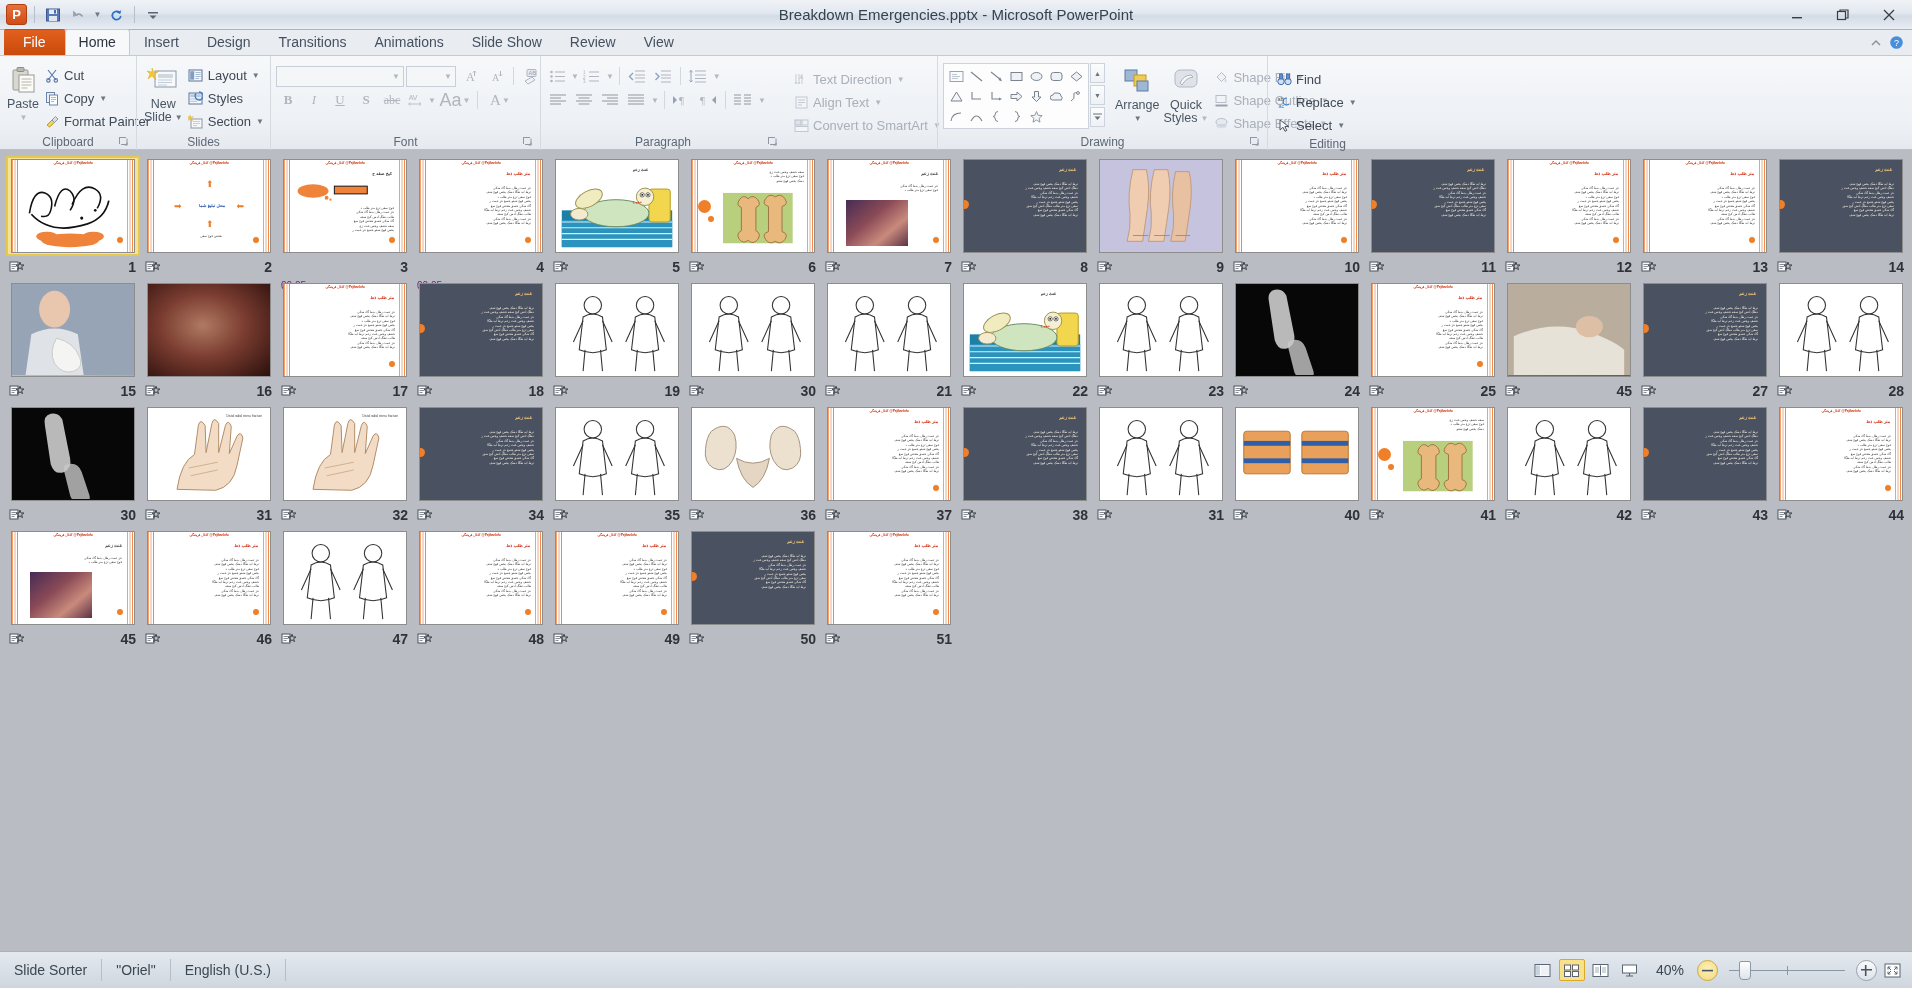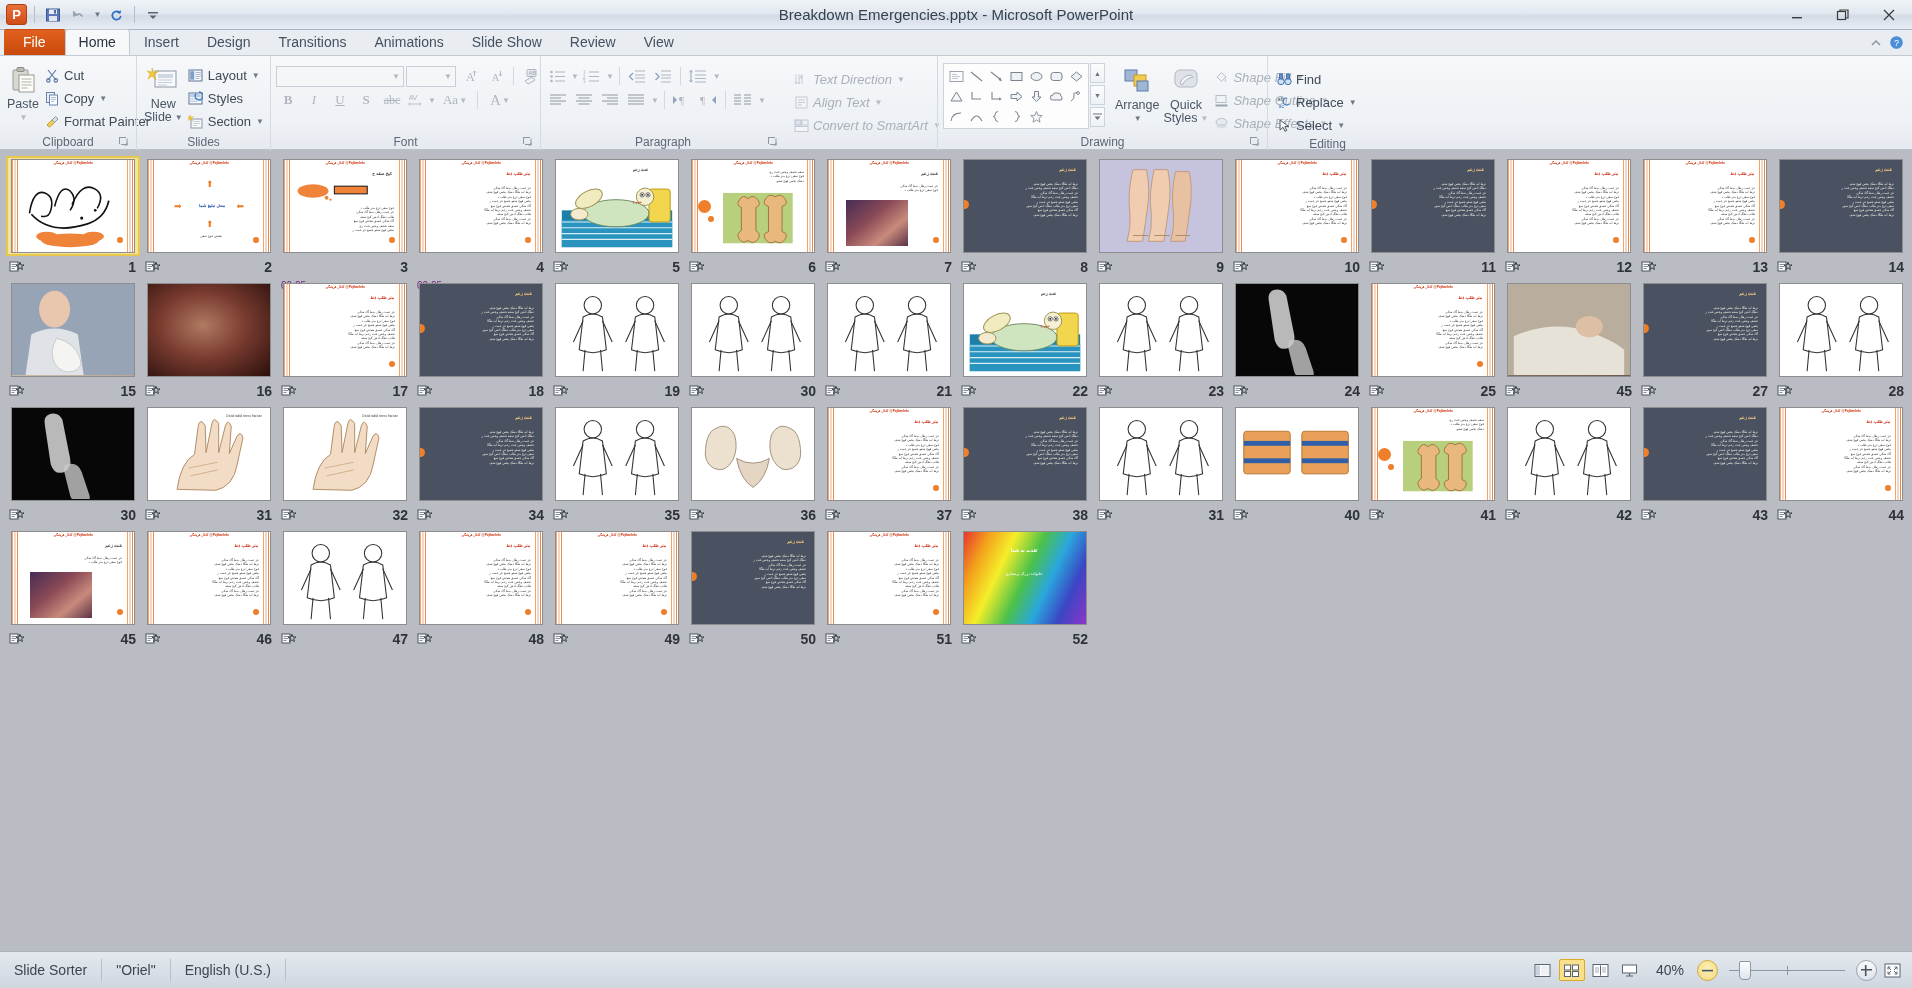--- a/index.html
+++ b/index.html
@@ -72,21 +72,21 @@
   .bigbtn{
     display:flex;flex-direction:column;align-items:center;justify-content:flex-start;
     width:56px;padding:2px 2px;font-size:12.5px;color:#4a5563;line-height:13px;text-align:center;
   }
   .bigbtn .ic{margin-bottom:2px;}
   .smallcol{display:flex;flex-direction:column;justify-content:flex-start;gap:1px;}
   .smallbtn{
     display:flex;align-items:center;gap:4px;height:22px;padding:0 5px 0 3px;
     font-size:13px;color:#3f4a57;white-space:nowrap;border-radius:2px;
   }
-  .smallbtn.dis{color:#a9b0b9;font-style:italic;}
+  .smallbtn.dis{color:#a9b0b9;}
   .caret{font-size:8px;color:#6d7885;margin-left:1px;}
   .caret.dis{color:#b3b9c1;}
   .ic{width:16px;height:16px;display:inline-flex;align-items:center;justify-content:center;flex:0 0 auto;}
   .ic.big{width:32px;height:32px;}
 
   
   .rowline{display:flex;align-items:center;gap:2px;height:24px;}
   .combo{
     height:21px;border:1px solid #c8cfd8;background:#f4f6f8;display:flex;align-items:center;
     justify-content:flex-end;padding-right:3px;
@@ -413,21 +413,21 @@
         <div class="tbtn strong" style="font-family:'Liberation Serif',serif">S</div>
         <div class="tbtn" style="text-decoration:line-through;font-size:12px;font-family:'Liberation Serif',serif">abc</div>
         <div class="tbtn" style="width:30px">
           <svg width="24" height="17" viewBox="0 0 24 17">
               <text x="3" y="8.5" font-size="8" fill="#b0b6bf" font-family="Liberation Sans">AV</text>
               <path d="M3 12.5 H17 M3 12.5 L5 10.8 M3 12.5 L5 14.2 M17 12.5 L15 10.8 M17 12.5 L15 14.2" stroke="#b0b6bf" stroke-width=".9" fill="none"></path>
             </svg>
           <span class="caret dis">▼</span>
         </div>
         <div class="tbtn" style="width:34px">
-          <span style="font-size:13px;color:#b0b6bf;font-family:Liberation Serif, serif">Aa</span>
+          <span style="font-size:18px;color:#b0b6bf;font-family:Liberation Sans, sans-serif">Aa</span>
           <span class="caret dis">▼</span>
         </div>
         <div class="vsep"></div>
         <div class="tbtn" style="width:34px">
           <span style="font-size:15px;color:#b0b6bf;font-family:'Liberation Serif',serif">A</span>
           <span class="caret dis">▼</span>
         </div>
       </div>
     </div>
     <div class="glabel">
@@ -1846,37 +1846,20 @@
         </div>
         <div class="meta">
           <span class="tricon"><svg width="16" height="16" viewBox="0 0 16 16">
               <rect x="1" y="3" width="8" height="9" fill="#fafafa" stroke="#4c535c" stroke-width="1"></rect>
               <path d="M2.5 5.5h5M2.5 7.5h5M2.5 9.5h3" stroke="#7c838c" stroke-width=".9"></path>
               <path d="M11 3.2 L12 6 L15 6 L12.6 7.8 L13.5 10.6 L11 8.9 L8.5 10.6 L9.4 7.8 L7 6 L10 6 Z" fill="none" stroke="#3b4249" stroke-width="1"></path>
             </svg></span>
           <span class="num">51</span>
         </div>
       </div>
-      <div class="cell">
-        <div class="thumbwrap">
-          <div class="thumb">
-            <div style="position:absolute;inset:0;background:linear-gradient(115deg,#e8352e,#f3a11c 16%,#f5ee2a 32%,#4cc14a 50%,#2aa7dd 66%,#3b46c4 82%,#8c35c9 100%)"></div>
-            <div class="txt" style="right:16px;top:16px;width:92px;color:#fff;font-weight:bold;font-size:5px;text-align:center">تقدیم به شما</div>
-            <div class="txt" style="right:16px;top:40px;width:92px;color:#fff;font-size:4px;text-align:center">خانواده بزرگ پرستاری</div>
-          </div>
-        </div>
-        <div class="meta">
-          <span class="tricon"><svg width="16" height="16" viewBox="0 0 16 16">
-              <rect x="1" y="3" width="8" height="9" fill="#fafafa" stroke="#4c535c" stroke-width="1"></rect>
-              <path d="M2.5 5.5h5M2.5 7.5h5M2.5 9.5h3" stroke="#7c838c" stroke-width=".9"></path>
-              <path d="M11 3.2 L12 6 L15 6 L12.6 7.8 L13.5 10.6 L11 8.9 L8.5 10.6 L9.4 7.8 L7 6 L10 6 Z" fill="none" stroke="#3b4249" stroke-width="1"></path>
-            </svg></span>
-          <span class="num">52</span>
-        </div>
-      </div>
     </div>
 </div>
 
 <div class="statusbar">
   <div class="sb-item">Slide Sorter</div>
   <div class="sb-item">"Oriel"</div>
   <div class="sb-item">English (U.S.)</div>
   <div class="sb-right">
     <div class="viewbtn">
       <svg width="17" height="15" viewBox="0 0 17 15">

